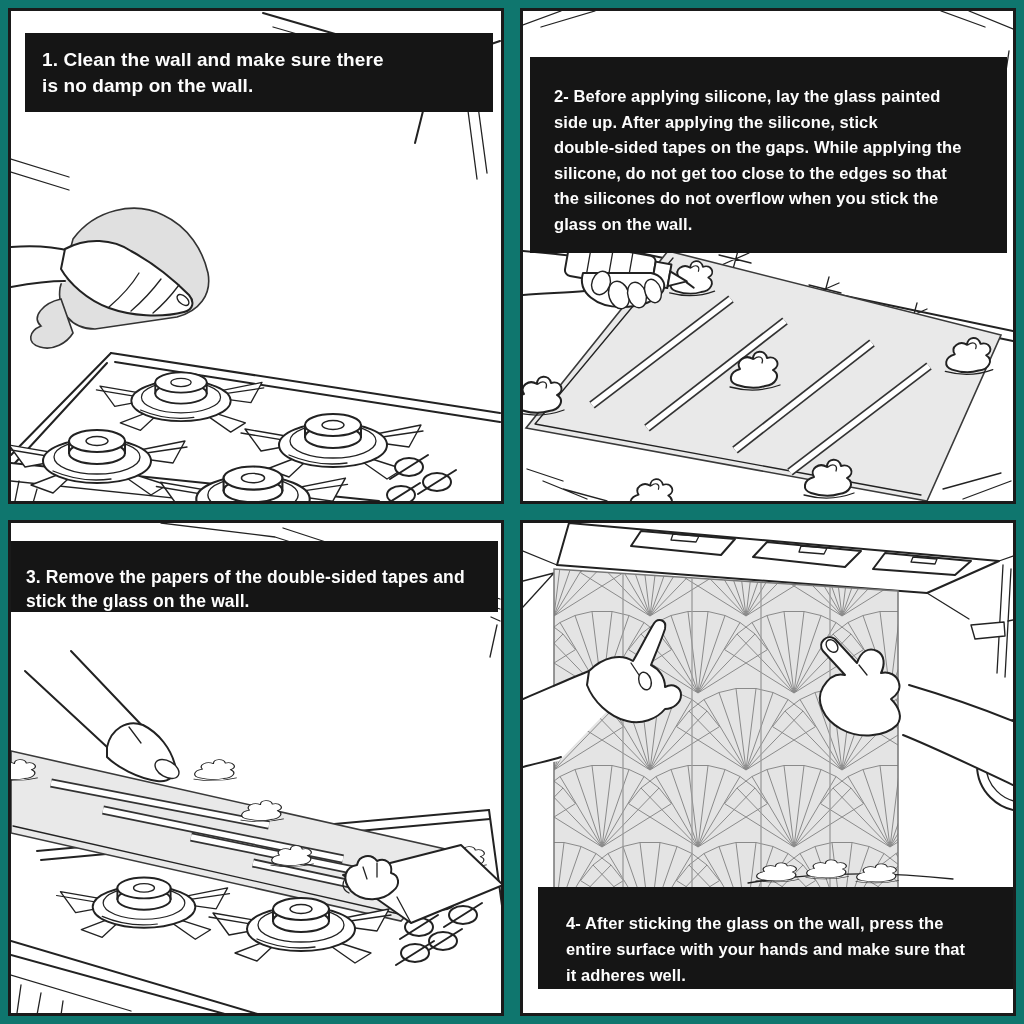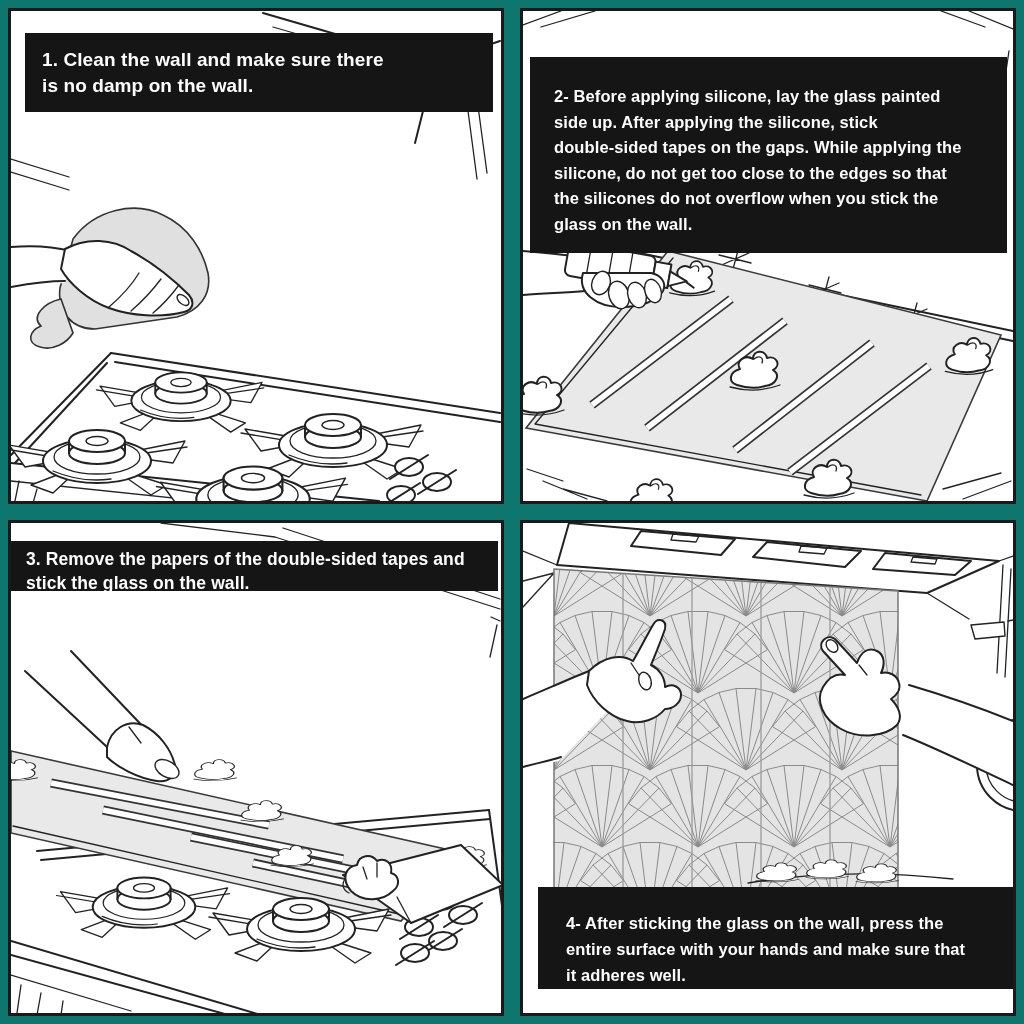--- a/index.html
+++ b/index.html
@@ -3,21 +3,21 @@
 <meta charset="utf-8">
 <style>
   html,body{margin:0;padding:0;background:#ffffff;}
   body{width:1024px;height:1024px;position:relative;font-family:"Liberation Sans",sans-serif;}
   .sheet{position:absolute;inset:0;display:grid;grid-template-columns:496px 496px;grid-template-rows:496px 496px;gap:16px;padding:8px;box-sizing:border-box;background:#0f766e;}
   .panel{position:relative;background:#fff;border:3px solid #1a1a1a;overflow:hidden;box-sizing:border-box;}
   .illo{position:absolute;left:0;top:0;width:490px;height:490px;}
   .caption{position:absolute;box-sizing:border-box;background:#151515;color:#fdfdfd;font-weight:700;white-space:pre;overflow:hidden;letter-spacing:0.1px;}
   .p1 .caption{left:14px;top:22px;width:468px;height:79px;padding:14px 8px 0 17px;font-size:19px;line-height:26px;}
   .p2 .caption{left:7px;top:17px;width:477px;height:196px;padding:27px 8px 0 24px;font-size:16.5px;line-height:25.5px;margin-top:29px;}
-  .p3 .caption{left:0;top:18px;width:487px;height:50px;padding:6px 6px 0 15px;font-size:17.5px;line-height:24px;}
+  .p3 .caption{left:0;top:18px;width:487px;height:71px;padding:24px 6px 0 15px;font-size:17.5px;line-height:24px;}
   .p4 .caption{left:15px;top:364px;width:475px;height:102px;padding:23px 8px 0 28px;font-size:16.5px;line-height:26px;}
   
   .k{stroke:#222;stroke-width:2;fill:none;stroke-linecap:round;stroke-linejoin:round}
   .k1{stroke:#222;stroke-width:1.3;fill:none;stroke-linecap:round;stroke-linejoin:round}
   .wf{fill:#fff;stroke:#222;stroke-width:2;stroke-linejoin:round}
   .wf1{fill:#fff;stroke:#222;stroke-width:1.4;stroke-linejoin:round}
   .gl{fill:#e9e9e9;stroke:#3a3a3a;stroke-width:1.6}
   .cl{fill:#e0e0e0;stroke:#333;stroke-width:1.6}
   .fw{fill:#fff;stroke:none}
   .sO{stroke:#333;stroke-width:9;fill:none}

